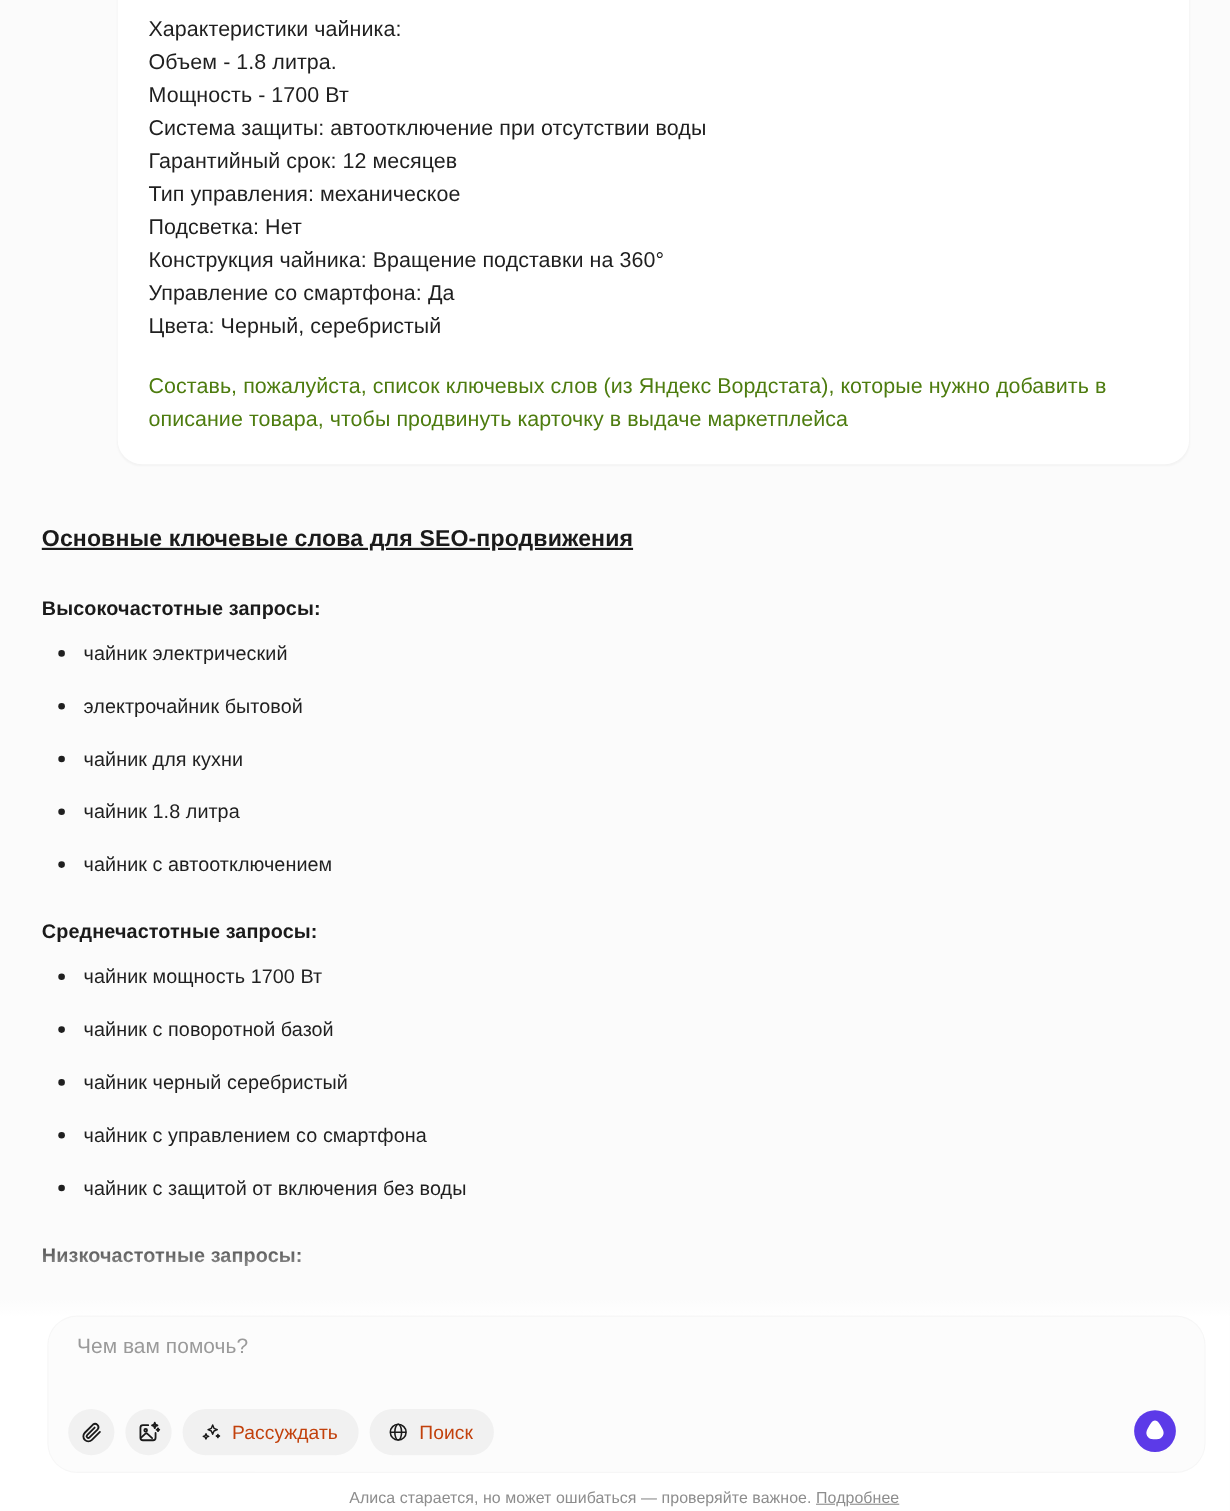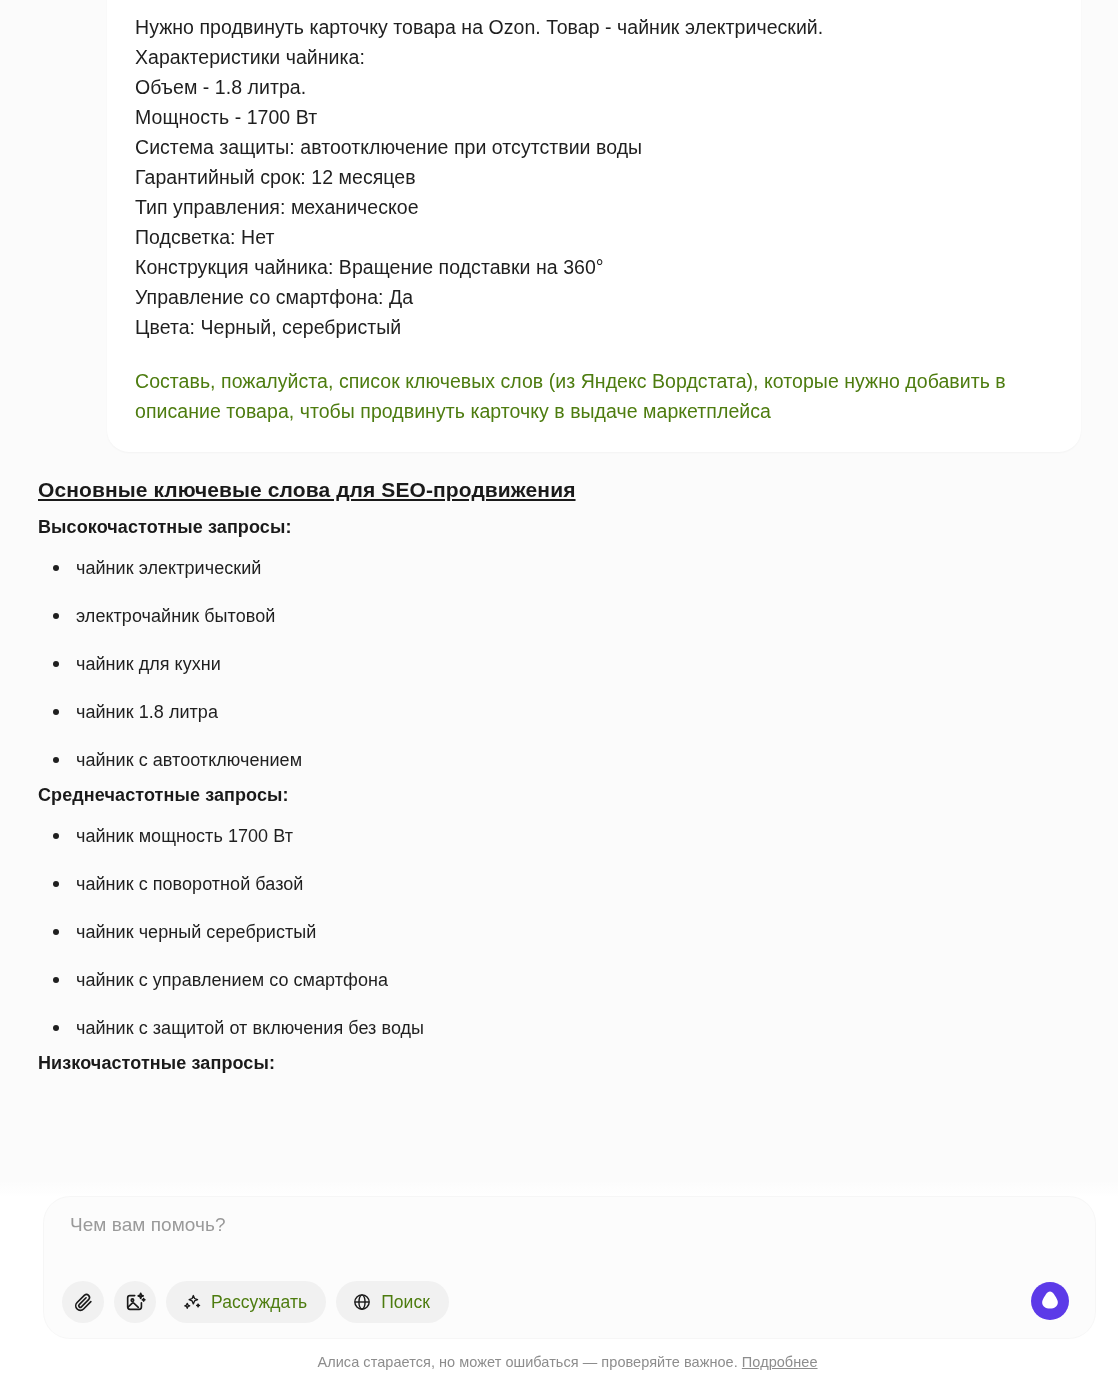--- a/index.html
+++ b/index.html
@@ -72,21 +72,21 @@
     color: #1a1a1a;
     letter-spacing: 0.1px;
     text-decoration: underline;
   }
 
   .answer h3 {
     font-size: 18px;
     font-weight: 700;
     line-height: 26px;
     color: #1a1a1a;
-    margin-top: 10px;
+    margin-top: 36px;
     letter-spacing: 0.1px;
   }
 
   .kw-list {
     list-style: none;
     margin-top: 14px;
   }
 
   .kw-list li {
     position: relative;
@@ -188,21 +188,21 @@
     border-radius: 21px;
     background: #f1f1f1;
     border: none;
     display: flex;
     align-items: center;
     gap: 9px;
     padding: 0 19px 0 16px;
     cursor: pointer;
     font-family: "Liberation Sans", sans-serif;
     font-size: 17.5px;
-    color: #4d7c0f;
+    color: #c2410c;
     letter-spacing: 0.05px;
   }
 
   .alice-btn {
     position: absolute;
     right: 24px;
     bottom: 16px;
     width: 42px;
     height: 42px;
     border-radius: 21px;
@@ -235,21 +235,20 @@
   }
 
   svg { display: block; }
 </style>
 </head>
 <body>
 
 <div class="conversation">
 
   <div class="user-bubble">
-    <div class="bubble-line">Нужно продвинуть карточку товара на Ozon. Товар - чайник электрический.</div>
     <div class="bubble-line">Характеристики чайника:</div>
     <div class="bubble-line">Объем - 1.8 литра.</div>
     <div class="bubble-line">Мощность - 1700 Вт</div>
     <div class="bubble-line">Система защиты: автоотключение при отсутствии воды</div>
     <div class="bubble-line">Гарантийный срок: 12 месяцев</div>
     <div class="bubble-line">Тип управления: механическое</div>
     <div class="bubble-line">Подсветка: Нет</div>
     <div class="bubble-line">Конструкция чайника: Вращение подставки на 360°</div>
     <div class="bubble-line">Управление со смартфона: Да</div>
     <div class="bubble-line">Цвета: Черный, серебристый</div>

